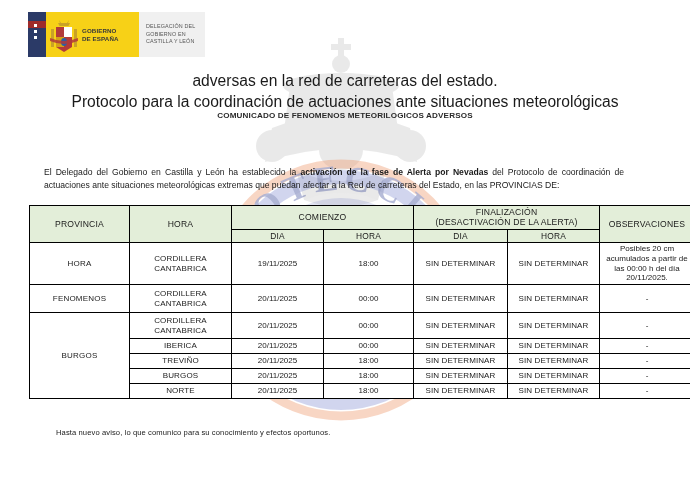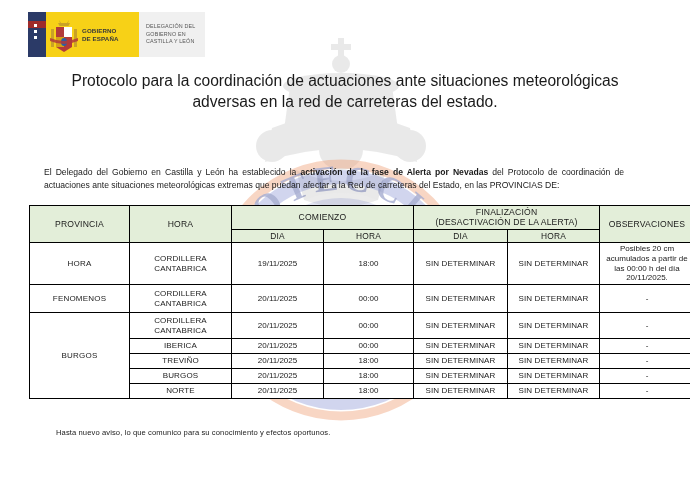--- a/index.html
+++ b/index.html
@@ -273,24 +273,25 @@
     <div class="logo-white">
       <div class="deleg-text">
         <div>DELEGACIÓN DEL</div>
         <div>GOBIERNO EN</div>
         <div>CASTILLA Y LEÓN</div>
       </div>
     </div>
   </div>
 
   <div class="doc-title">
+    <div>adversas en la red de carreteras del estado.</div>
     <div>Protocolo para la coordinación de actuaciones ante situaciones meteorológicas</div>
-    <div>adversas en la red de carreteras del estado.</div>
   </div>
 
+  <div class="doc-subtitle">COMUNICADO DE FENOMENOS METEORILOGICOS ADVERSOS</div>
 
 
   <p class="intro"><span>El Delegado del Gobierno en Castilla y León ha establecido la </span><b>activación de la fase de Alerta por Nevadas</b><span> del Protocolo de coordinación de actuaciones ante situaciones meteorológicas extremas que puedan afectar a la Red de carreteras del Estado, en las PROVINCIAS DE:</span></p>
 
   <table class="alert-table">
     <colgroup>
       <col style="width:100px">
       <col style="width:102px">
       <col style="width:92px">
       <col style="width:90px">

